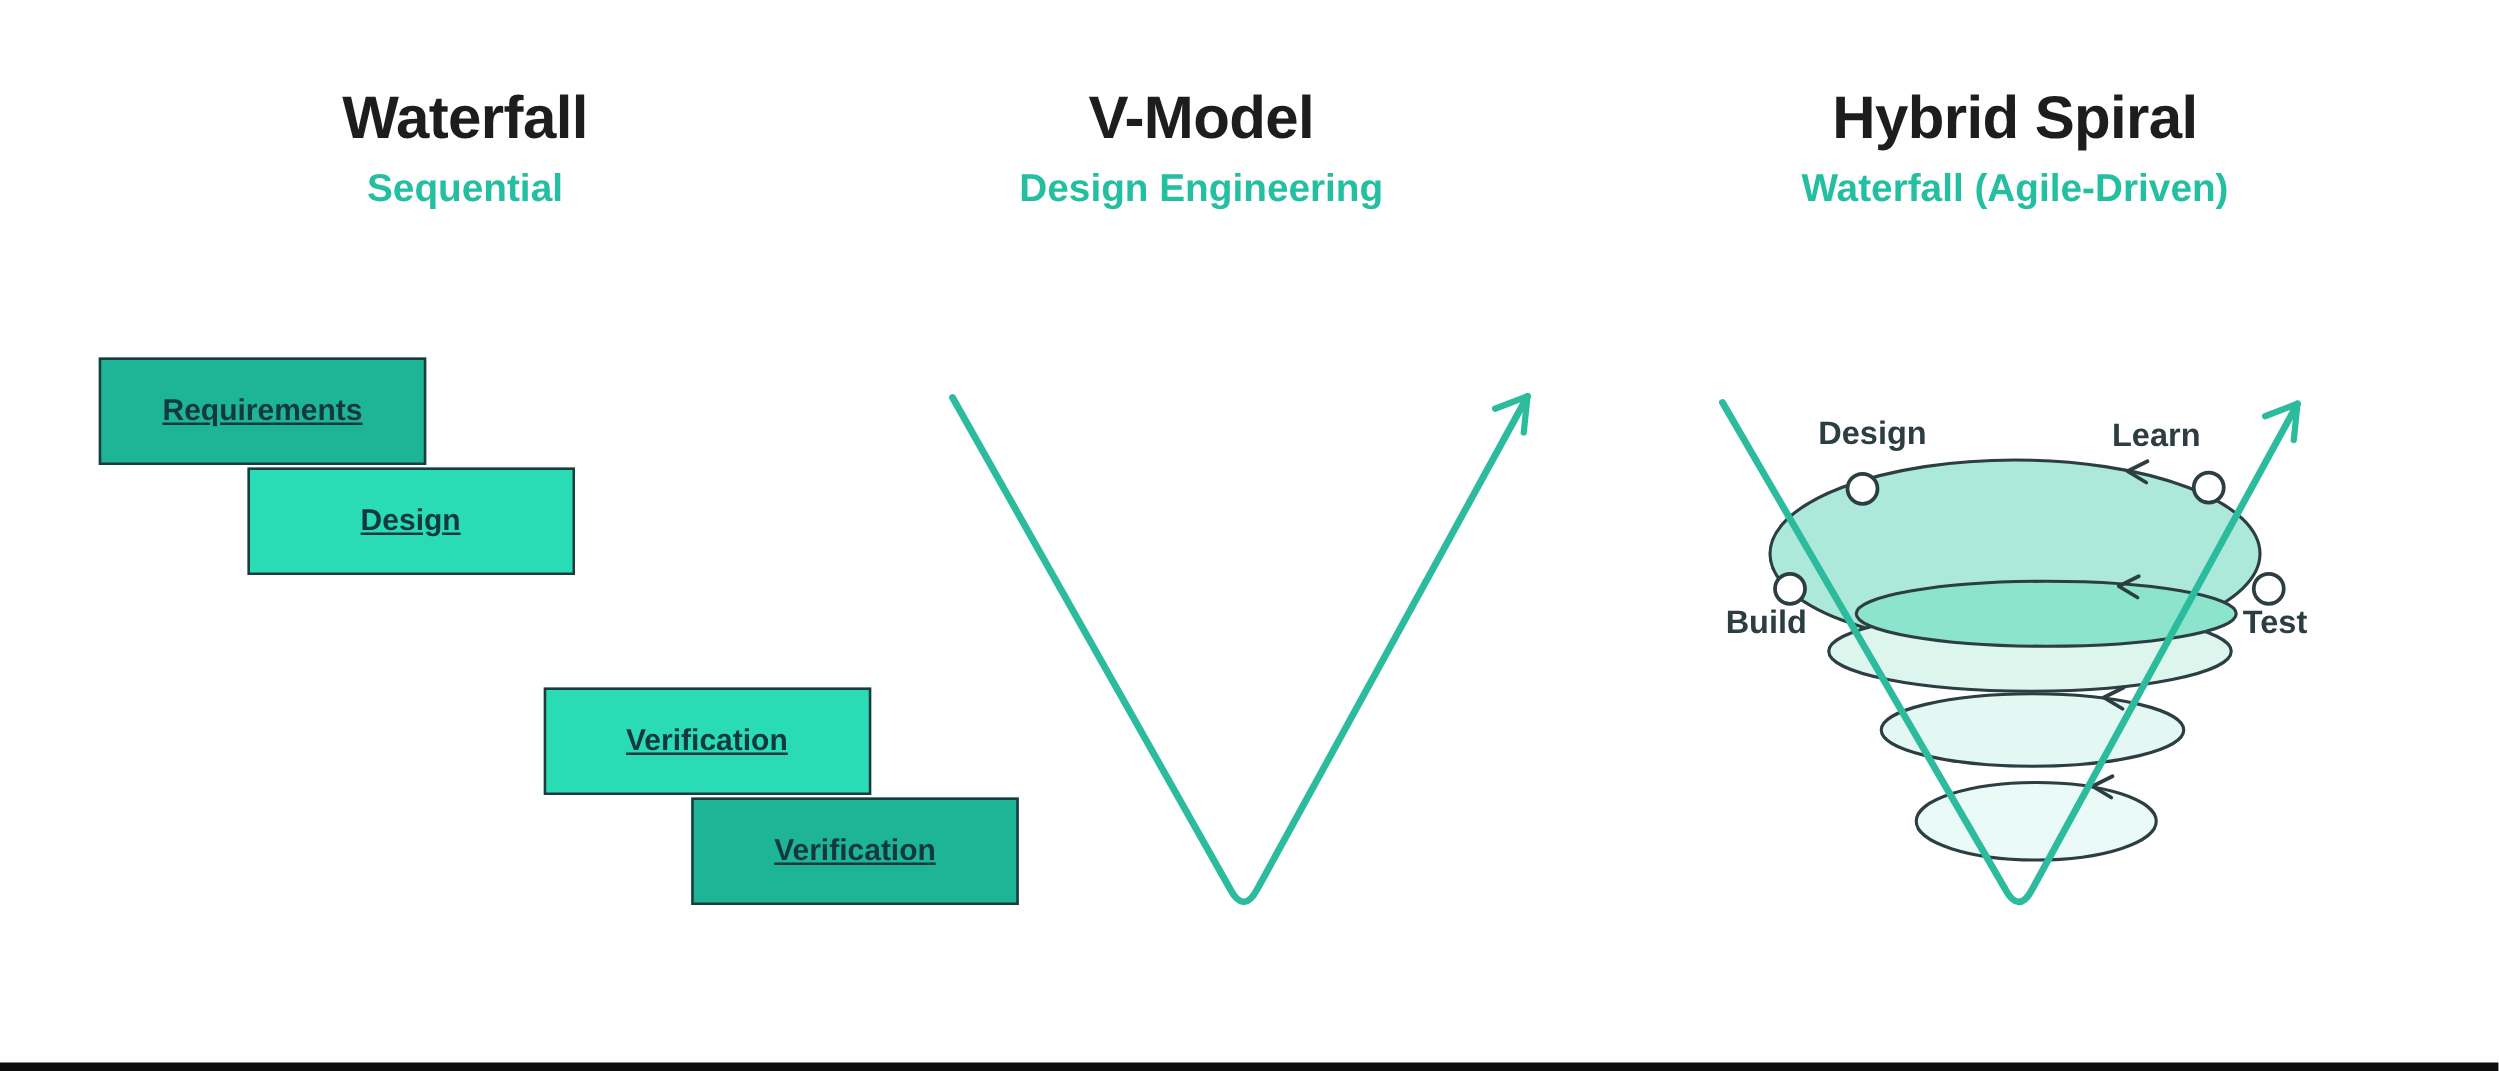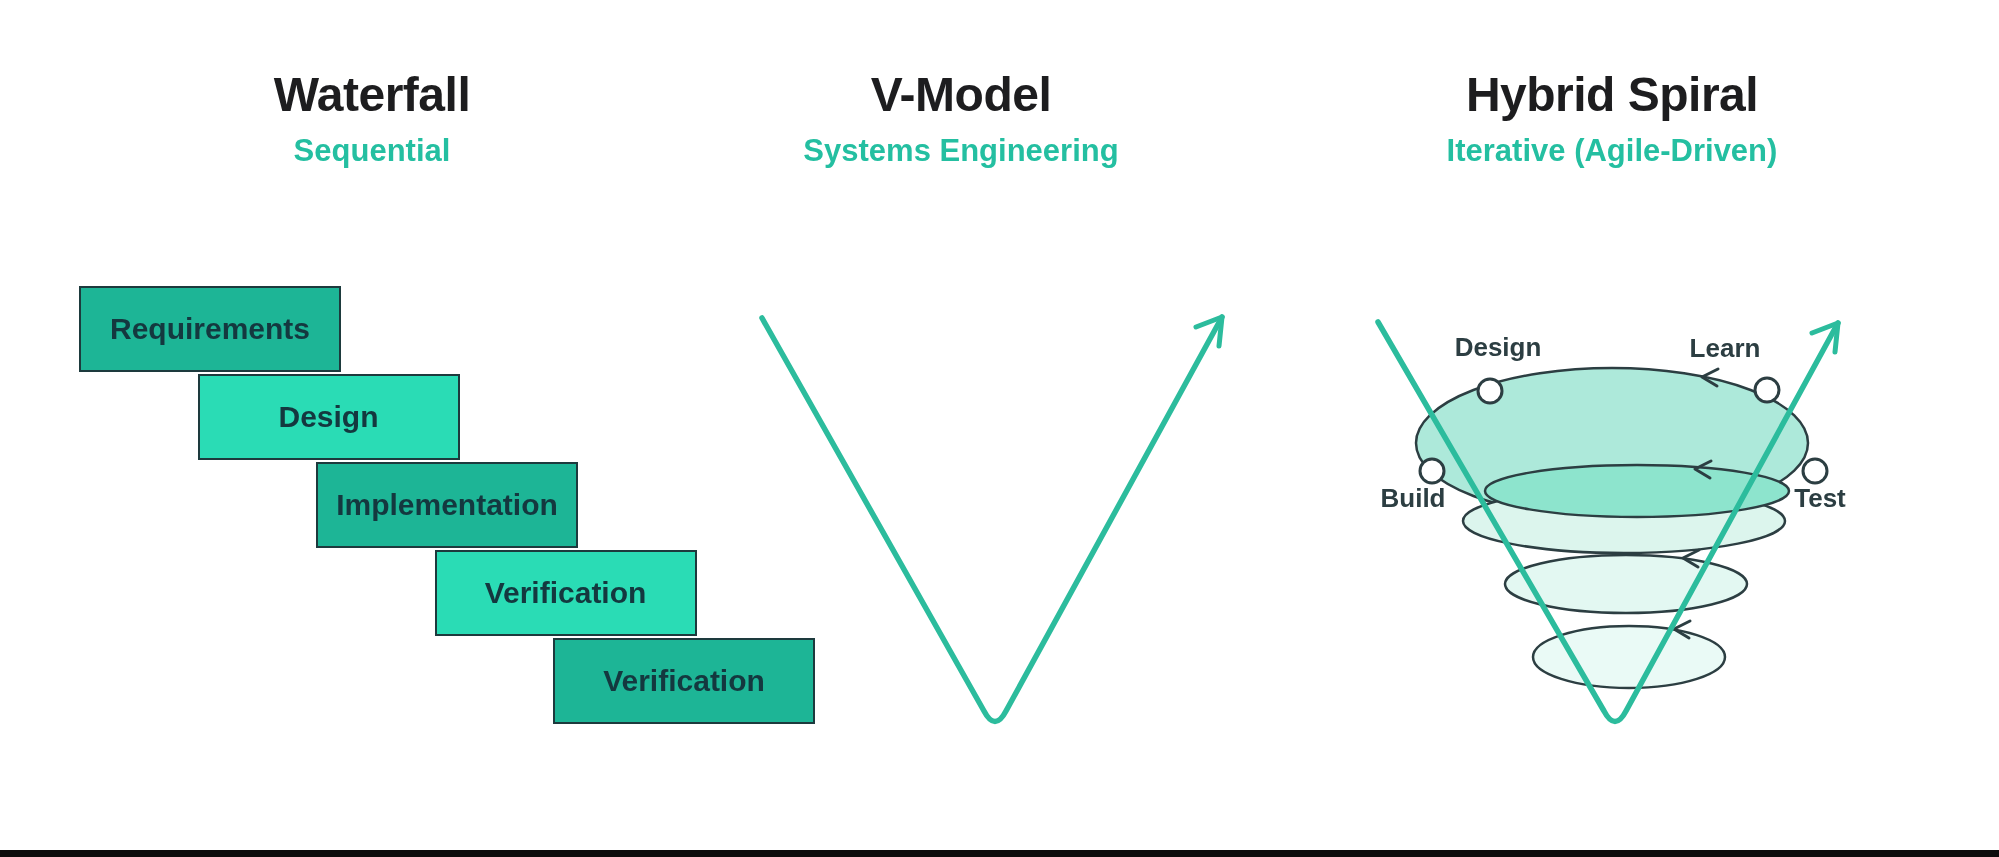--- a/index.html
+++ b/index.html
@@ -25,21 +25,21 @@
     position:relative;width:1999px;height:857px;background:var(--bg);
     font-family:"Liberation Sans",sans-serif;overflow:hidden;
   }
   .col-head{position:absolute;transform:translateX(-50%);text-align:center;white-space:nowrap;}
   .title{font-size:48px;font-weight:bold;color:var(--ink);letter-spacing:-0.5px;line-height:1.05;}
   .subtitle{font-size:31px;font-weight:bold;color:var(--accent-text);margin-top:15px;line-height:1;text-align:center;}
   .wf-box{
     position:absolute;width:262px;height:86px;box-sizing:border-box;
     border:2px solid var(--box-border);
     display:flex;align-items:center;justify-content:center;
-    font-size:30px;font-weight:bold;color:var(--box-text);white-space:nowrap;
+    font-size:24px;font-weight:bold;color:var(--box-text);white-space:nowrap;text-decoration:underline;
   }
   .wf-dark{background:var(--box-dark);}
   .wf-light{background:var(--box-light);}
   .sp-label{
     position:absolute;transform:translate(-50%,-50%);
     font-size:26px;font-weight:bold;color:var(--outline);white-space:nowrap;
   }
   svg.layer{position:absolute;left:0;top:0;}
   .vline{stroke:var(--accent-line);stroke-width:5.5;fill:none;stroke-linecap:round;stroke-linejoin:round;}
   .vhead{stroke:var(--accent-line);stroke-width:5;fill:none;stroke-linecap:round;stroke-linejoin:round;}
@@ -57,30 +57,29 @@
 <body>
 
 <div id="stage">
 
   <div class="col-head" style="left:372px;top:70px;">
     <div class="title">Waterfall</div>
     <div class="subtitle">Sequential</div>
   </div>
   <div class="col-head" style="left:961px;top:70px;">
     <div class="title">V-Model</div>
-    <div class="subtitle">Systems Engineering</div>
+    <div class="subtitle">Design Engineering</div>
   </div>
   <div class="col-head" style="left:1612px;top:70px;">
     <div class="title">Hybrid Spiral</div>
-    <div class="subtitle">Iterative (Agile-Driven)</div>
+    <div class="subtitle">Waterfall (Agile-Driven)</div>
   </div>
 
   <div class="wf-box wf-dark" style="left:79px;top:286px;">Requirements</div>
   <div class="wf-box wf-light" style="left:197.5px;top:374px;">Design</div>
-  <div class="wf-box wf-dark" style="left:316px;top:462px;">Implementation</div>
   <div class="wf-box wf-light" style="left:434.5px;top:550px;">Verification</div>
   <div class="wf-box wf-dark" style="left:553px;top:638px;">Verification</div>
 
   <svg class="layer" width="1999" height="857" viewBox="0 0 1999 857">
 
     <g>
       <path class="vline" d="M762,318 L984,711 Q995,732 1006,711 L1222,317"></path>
       <path class="vhead" d="M1196,327 L1222,317 L1219,346"></path>
     </g>
 

